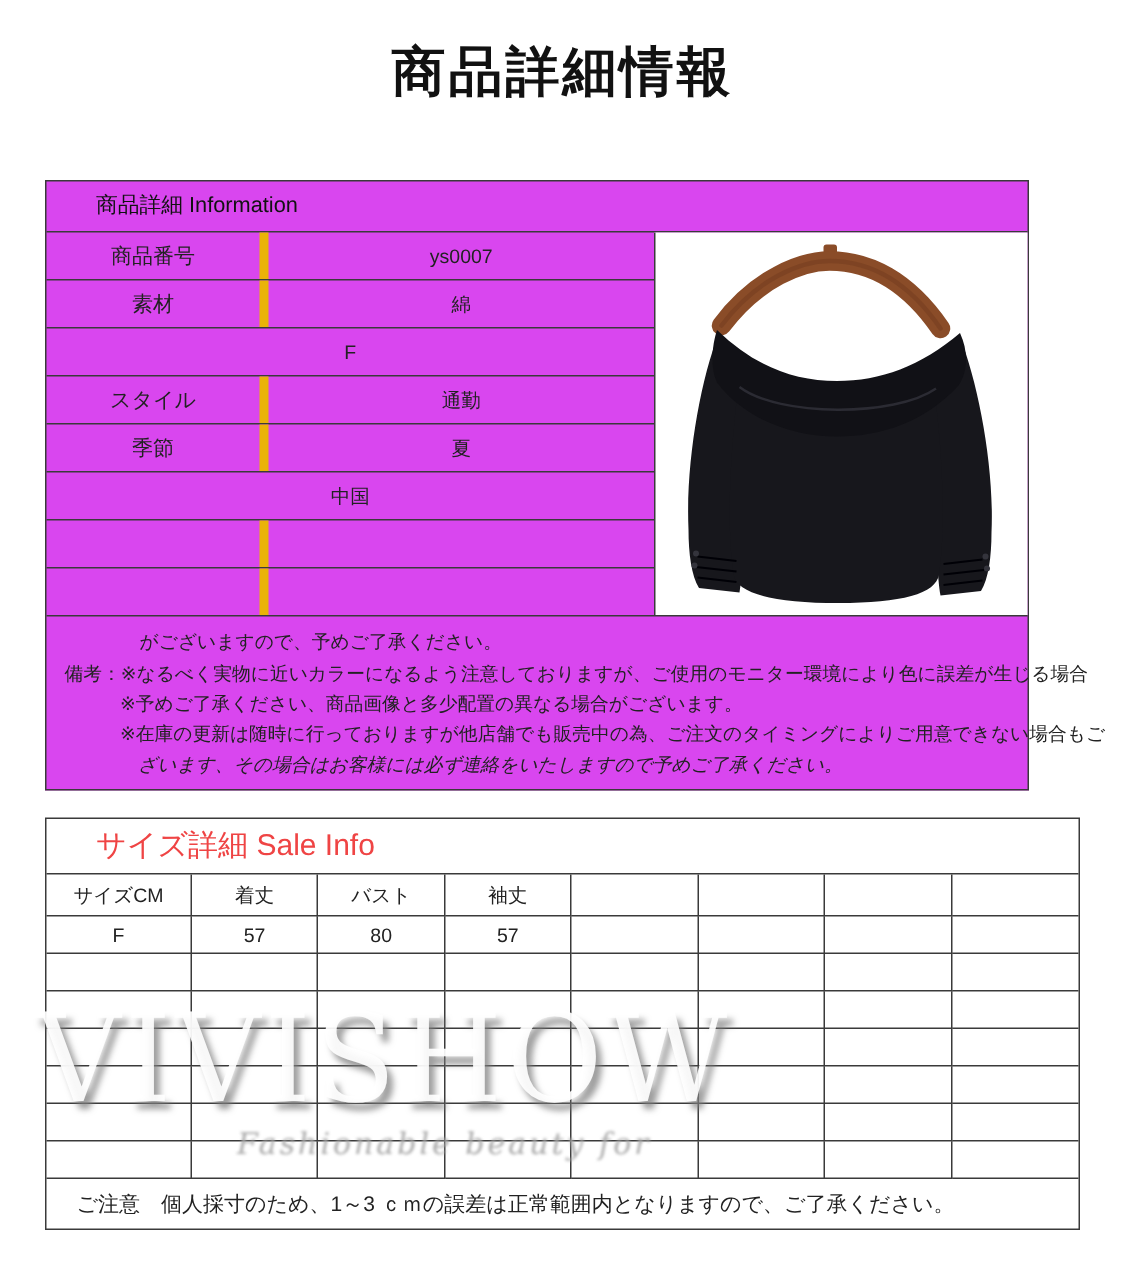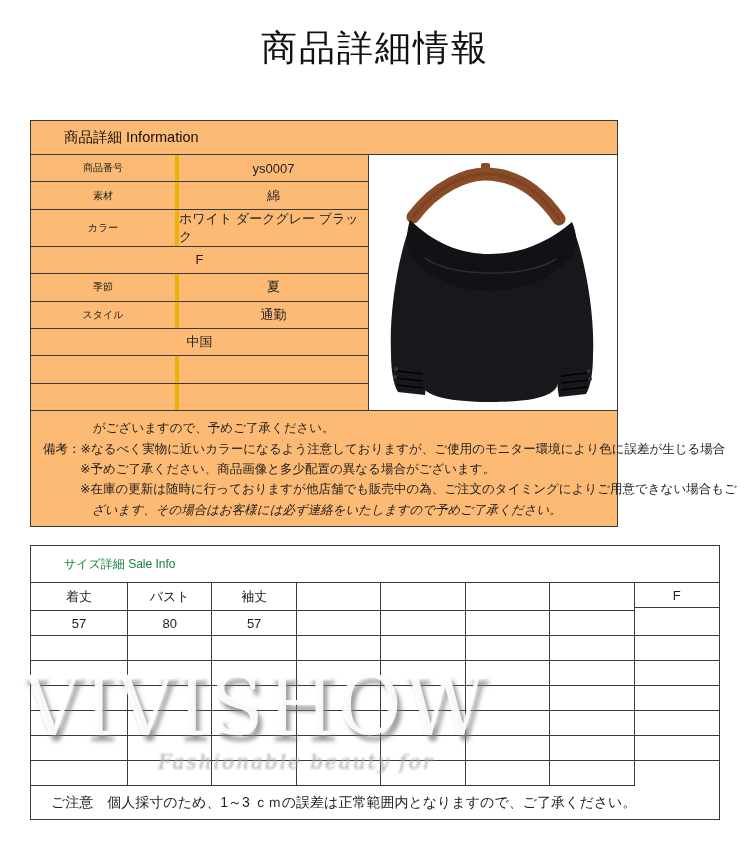--- a/index.html
+++ b/index.html
@@ -3,40 +3,40 @@
 <meta charset="utf-8">
 <style>
   * { box-sizing: border-box; margin: 0; padding: 0; }
   html, body { width: 750px; height: 846px; background: #ffffff; overflow: hidden; }
   body { font-family: "Liberation Sans", "DejaVu Sans", sans-serif; color: #1f1f1f; position: relative; }
 
   
   .page-title {
     position: absolute; left: 0; top: 24px; width: 750px;
     text-align: center; font-family: "DejaVu Serif", "Liberation Serif", serif;
-    font-size: 36px; font-weight: 400; letter-spacing: 2px; color: #111;
+    font-size: 36px; font-weight: 700; letter-spacing: 2px; color: #111;
   }
 
   
   .tbl1 {
-    position: absolute; left: 30px; top: 120px; width: 588px; height: 407px;
-    border: 1px solid #3a3a3a; background: #fdba74; display: flex; flex-direction: column;
+    position: absolute; left: 30px; top: 120px; width: 656px; height: 407px;
+    border: 1px solid #3a3a3a; background: #d946ef; display: flex; flex-direction: column;
   }
   .tbl1-header {
     height: 34px; line-height: 33px; border-bottom: 1px solid #3a3a3a;
     padding-left: 33px; font-size: 14.5px; color: #111;
   }
   .tbl1-body { height: 264px; display: flex; }
   .tbl1-left { width: 428px; display: flex; flex-direction: column; }
   .info-row { flex: 1; display: flex; border-bottom: 1px solid #3a3a3a; }
   .info-row:last-child { border-bottom: none; }
   .info-label {
-    width: 148px; border-right: 4px solid #eab308;
+    width: 148px; border-right: 6px solid #eab308;
     display: flex; align-items: center; justify-content: center;
-    font-size: 10px; color: #222;
+    font-size: 14px; color: #222;
   }
   .info-value {
     flex: 1; display: flex; align-items: center; justify-content: center;
     font-size: 13px; color: #222;
   }
   .tbl1-img-cell {
     flex: 1; border-left: 1px solid #3a3a3a; background: #fff;
     display: flex; align-items: center; justify-content: center;
   }
 
@@ -47,21 +47,21 @@
   }
   .remark-line { white-space: nowrap; }
 
   
   .tbl2 {
     position: absolute; left: 30px; top: 545px; width: 690px;
     border: 1px solid #3a3a3a; background: transparent;
   }
   .tbl2-header {
     height: 37px; line-height: 36px; border-bottom: 1px solid #3a3a3a;
-    padding-left: 33px; font-size: 12px; color: #15803d;
+    padding-left: 33px; font-size: 20px; color: #ef4444;
   }
   .size-grid { display: grid; grid-template-columns: 97px repeat(7, 1fr); }
   .size-cell {
     border-right: 1px solid #3a3a3a; border-bottom: 1px solid #3a3a3a;
     height: 25px; display: flex; align-items: center; justify-content: center;
     font-size: 13px; color: #222; background: transparent;
   }
   .size-cell.hdr { height: 28px; }
   .size-cell:nth-child(8n) { border-right: none; }
   .tbl2-note {
@@ -96,33 +96,29 @@
     <div class="tbl1-left" id="info-rows">
         <div class="info-row">
           <div class="info-label">商品番号</div>
           <div class="info-value">ys0007</div>
         </div>
         <div class="info-row">
           <div class="info-label">素材</div>
           <div class="info-value">綿</div>
         </div>
         <div class="info-row">
-          <div class="info-label">カラー</div>
-          <div class="info-value">ホワイト ダークグレー ブラック</div>
-        </div>
-        <div class="info-row">
           <div class="info-value">F</div>
+        </div>
+        <div class="info-row">
+          <div class="info-label">スタイル</div>
+          <div class="info-value">通勤</div>
         </div>
         <div class="info-row">
           <div class="info-label">季節</div>
           <div class="info-value">夏</div>
-        </div>
-        <div class="info-row">
-          <div class="info-label">スタイル</div>
-          <div class="info-value">通勤</div>
         </div>
         <div class="info-row">
           <div class="info-value">中国</div>
         </div>
         <div class="info-row">
           <div class="info-label"></div>
           <div class="info-value"></div>
         </div>
         <div class="info-row">
           <div class="info-label"></div>
@@ -168,20 +164,21 @@
       <div class="remark-line" style="padding-left: 0px;">備考：※なるべく実物に近いカラーになるよう注意しておりますが、ご使用のモニター環境により色に誤差が生じる場合</div>
       <div class="remark-line" style="padding-left: 37px;">※予めご了承ください、商品画像と多少配置の異なる場合がございます。</div>
       <div class="remark-line" style="padding-left: 37px;">※在庫の更新は随時に行っておりますが他店舗でも販売中の為、ご注文のタイミングによりご用意できない場合もご</div>
       <div class="remark-line" style="padding-left: 49px; font-style: italic;">ざいます、その場合はお客様には必ず連絡をいたしますので予めご了承ください。</div>
     </div>
 </div>
 
 <div class="tbl2">
   <div class="tbl2-header">サイズ詳細 Sale Info</div>
   <div class="size-grid" id="size-grid">
+      <div class="size-cell hdr">サイズCM</div>
       <div class="size-cell hdr">着丈</div>
       <div class="size-cell hdr">バスト</div>
       <div class="size-cell hdr">袖丈</div>
       <div class="size-cell hdr"></div>
       <div class="size-cell hdr"></div>
       <div class="size-cell hdr"></div>
       <div class="size-cell hdr"></div>
       <div class="size-cell">F</div>
       <div class="size-cell">57</div>
       <div class="size-cell">80</div>

